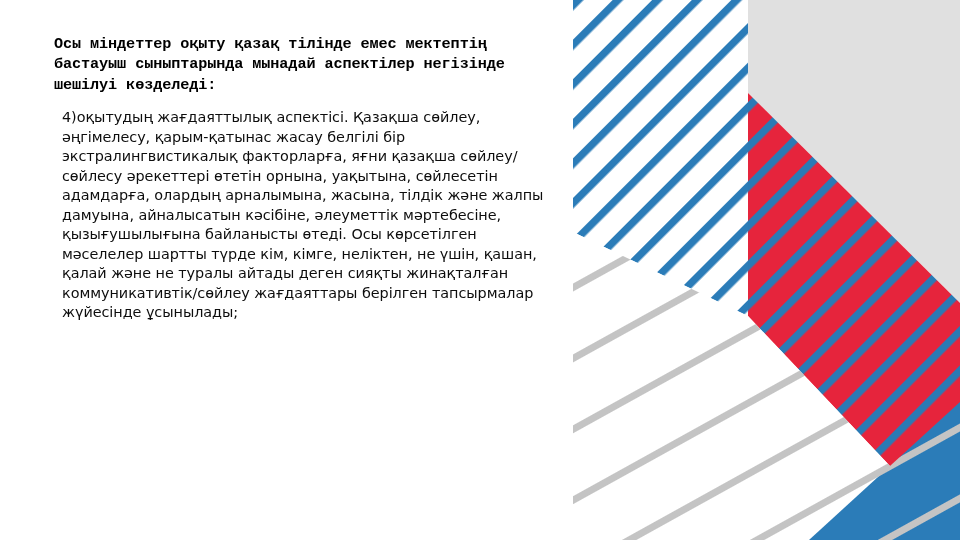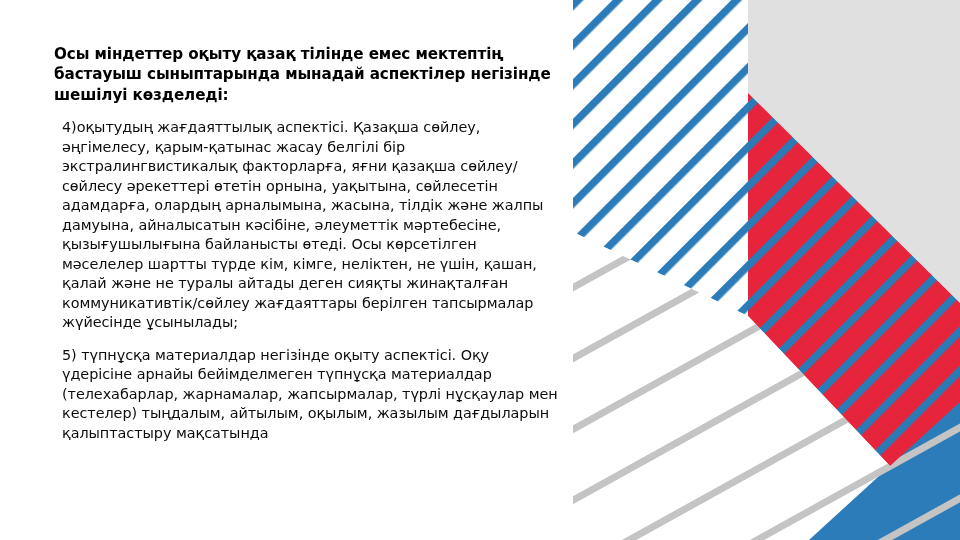--- a/index.html
+++ b/index.html
@@ -27,22 +27,23 @@
     width: 508px;
     height: 508px;
     overflow: hidden;
   }
   .heading {
     font-size: 15.2px;
     font-weight: bold;
     line-height: 1.34;
     color: #000000;
     letter-spacing: -0.1px;
-    margin: 12px 0 13px 0;
+    margin: 2px 0 13px 0;
     white-space: pre-line;
+    font-family: Liberation Mono, monospace;
   }
   .para {
     font-size: 14.4px;
     font-weight: normal;
     line-height: 1.355;
     color: #0d0d0d;
     letter-spacing: -0.05px;
     margin: 0 0 13px 8px;
     white-space: pre-line;
   }
@@ -62,21 +63,20 @@
   }
 </style>
 </head>
 <body>
 
 <div class="slide">
 
   <div class="text-col">
     <p class="heading">Осы міндеттер оқыту қазақ тілінде емес мектептің бастауыш сыныптарында мынадай аспектілер негізінде шешілуі көзделеді:</p>
     <p class="para">4)оқытудың жағдаяттылық аспектісі. Қазақша сөйлеу, әңгімелесу, қарым-қатынас жасау белгілі бір экстралингвистикалық факторларға, яғни қазақша сөйлеу/сөйлесу әрекеттері өтетін орнына, уақытына, сөйлесетін адамдарға, олардың арналымына, жасына, тілдік және жалпы дамуына, айналысатын кәсібіне, әлеуметтік мәртебесіне, қызығушылығына байланысты өтеді. Осы көрсетілген мәселелер шартты түрде кім, кімге, неліктен, не үшін, қашан, қалай және не туралы айтады деген сияқты жинақталған коммуникативтік/сөйлеу жағдаяттары берілген тапсырмалар жүйесінде ұсынылады;</p>
-    <p class="para">5) түпнұсқа материалдар негізінде оқыту аспектісі. Оқу үдерісіне арнайы бейімделмеген түпнұсқа материалдар (телехабарлар, жарнамалар, жапсырмалар, түрлі нұсқаулар мен кестелер) тыңдалым, айтылым, оқылым, жазылым дағдыларын қалыптастыру мақсатында</p>
   </div>
 
   <div class="deco">
     <svg width="387" height="540" viewBox="0 0 387 540" xmlns="http://www.w3.org/2000/svg">
       <defs>
 
         <pattern id="blueHatch" width="28" height="28" patternUnits="userSpaceOnUse" patternTransform="rotate(-45 0 0)">
           <rect width="28" height="28" fill="#ffffff"></rect>
           <rect width="28" height="7.5" fill="#2b7cb8"></rect>
         </pattern>

